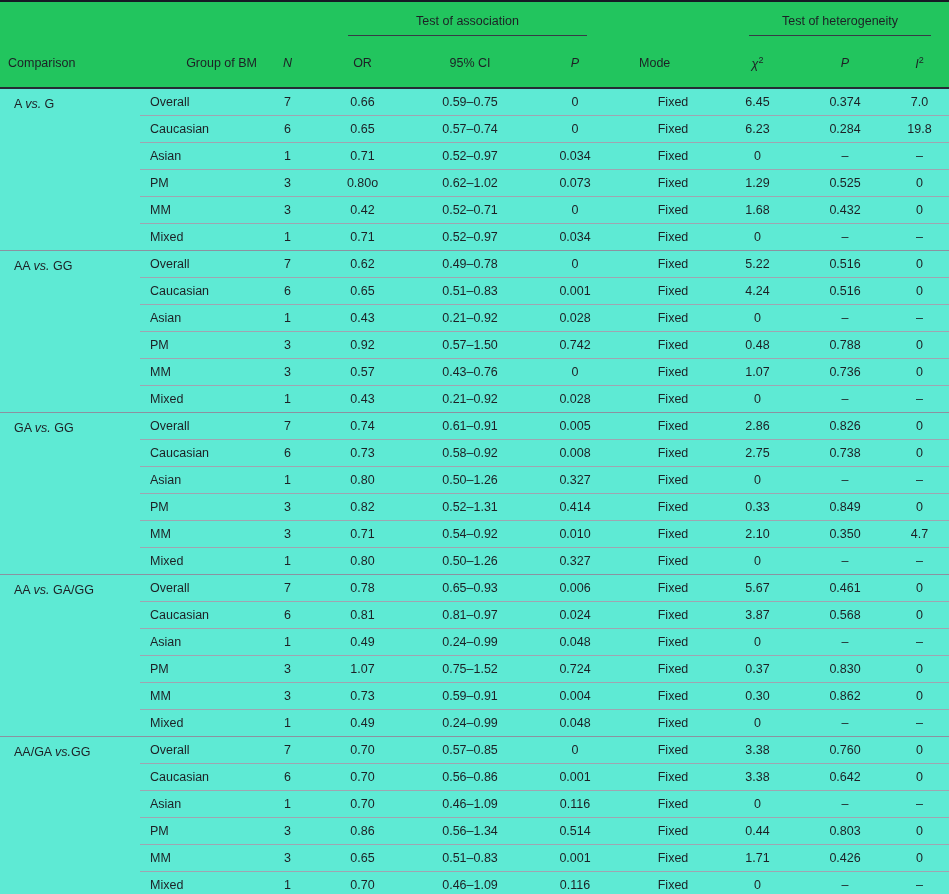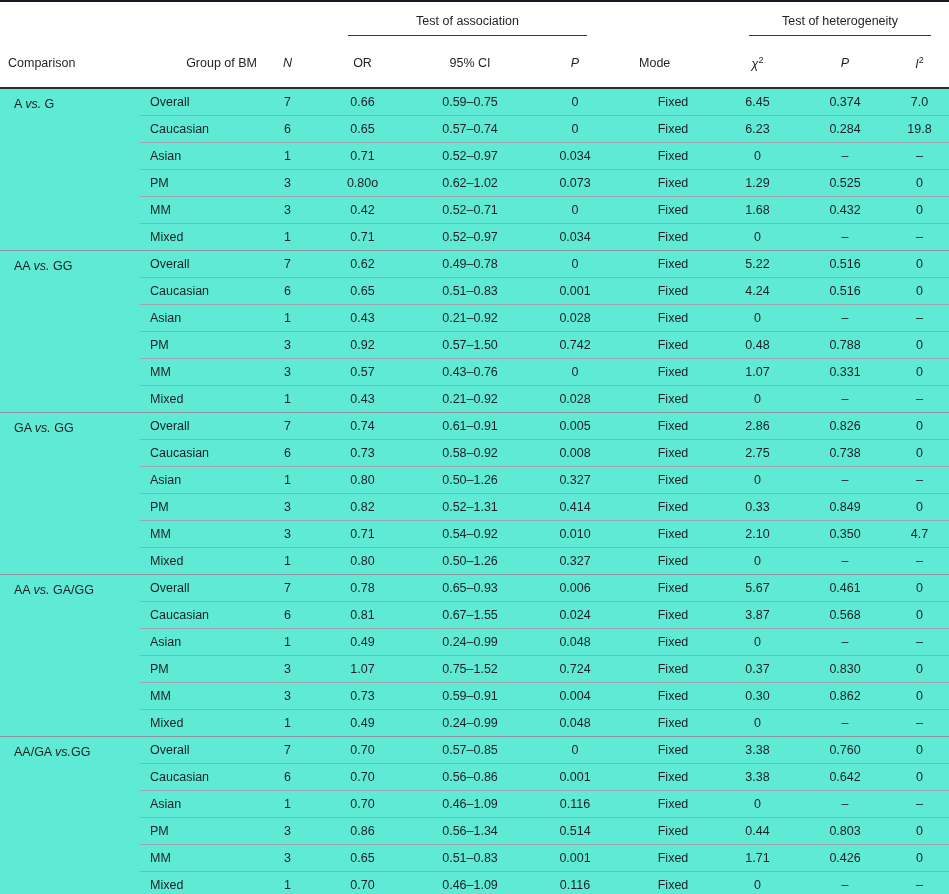--- a/index.html
+++ b/index.html
@@ -26,21 +26,21 @@
   col.c-group      { width: 125px; }
   col.c-n          { width: 45px; }
   col.c-or         { width: 105px; }
   col.c-ci         { width: 110px; }
   col.c-p          { width: 100px; }
   col.c-mode       { width: 90px; }
   col.c-chi2       { width: 85px; }
   col.c-hetp       { width: 90px; }
   col.c-i2         { width: 59px; }
 
-  thead { background: #ffffff; }
+  thead { background: #22c55e; }
   thead th {
     font-weight: normal;
     padding: 4px 8px;
     text-align: center;
     vertical-align: middle;
   }
   thead tr.spanner-row th { padding-top: 9px; padding-bottom: 0; height: 28px; }
   thead tr.cols-row th { border-bottom: 2px solid #262b35; height: 40px; }
   thead th.al { text-align: left; }
   thead th.al-group { text-align: right; padding-left: 10px; }
@@ -229,21 +229,21 @@
         <td class="num-cell">0</td>
       </tr>
       <tr>
         <td class="group-cell">MM</td>
         <td class="num-cell">3</td>
         <td class="num-cell">0.57</td>
         <td class="num-cell">0.43–0.76</td>
         <td class="num-cell">0</td>
         <td class="mode-cell">Fixed</td>
         <td class="num-cell">1.07</td>
-        <td class="num-cell">0.331</td>
+        <td class="num-cell">0.736</td>
         <td class="num-cell">0</td>
       </tr>
       <tr>
         <td class="group-cell">Mixed</td>
         <td class="num-cell">1</td>
         <td class="num-cell">0.43</td>
         <td class="num-cell">0.21–0.92</td>
         <td class="num-cell">0.028</td>
         <td class="mode-cell">Fixed</td>
         <td class="num-cell">0</td>
@@ -330,21 +330,21 @@
         <td class="num-cell">0.006</td>
         <td class="mode-cell">Fixed</td>
         <td class="num-cell">5.67</td>
         <td class="num-cell">0.461</td>
         <td class="num-cell">0</td>
       </tr>
       <tr>
         <td class="group-cell">Caucasian</td>
         <td class="num-cell">6</td>
         <td class="num-cell">0.81</td>
-        <td class="num-cell">0.67–1.55</td>
+        <td class="num-cell">0.81–0.97</td>
         <td class="num-cell">0.024</td>
         <td class="mode-cell">Fixed</td>
         <td class="num-cell">3.87</td>
         <td class="num-cell">0.568</td>
         <td class="num-cell">0</td>
       </tr>
       <tr>
         <td class="group-cell">Asian</td>
         <td class="num-cell">1</td>
         <td class="num-cell">0.49</td>

